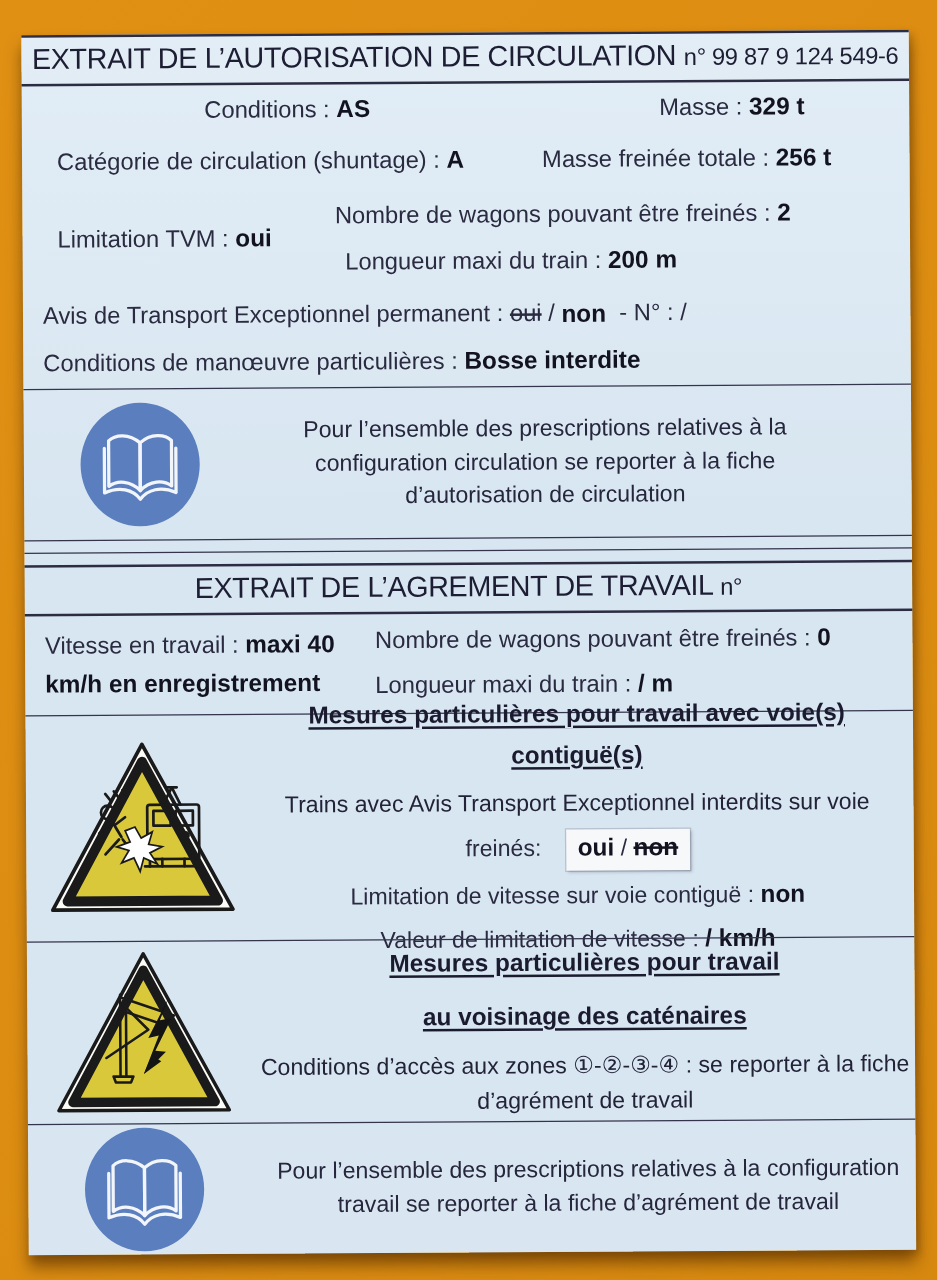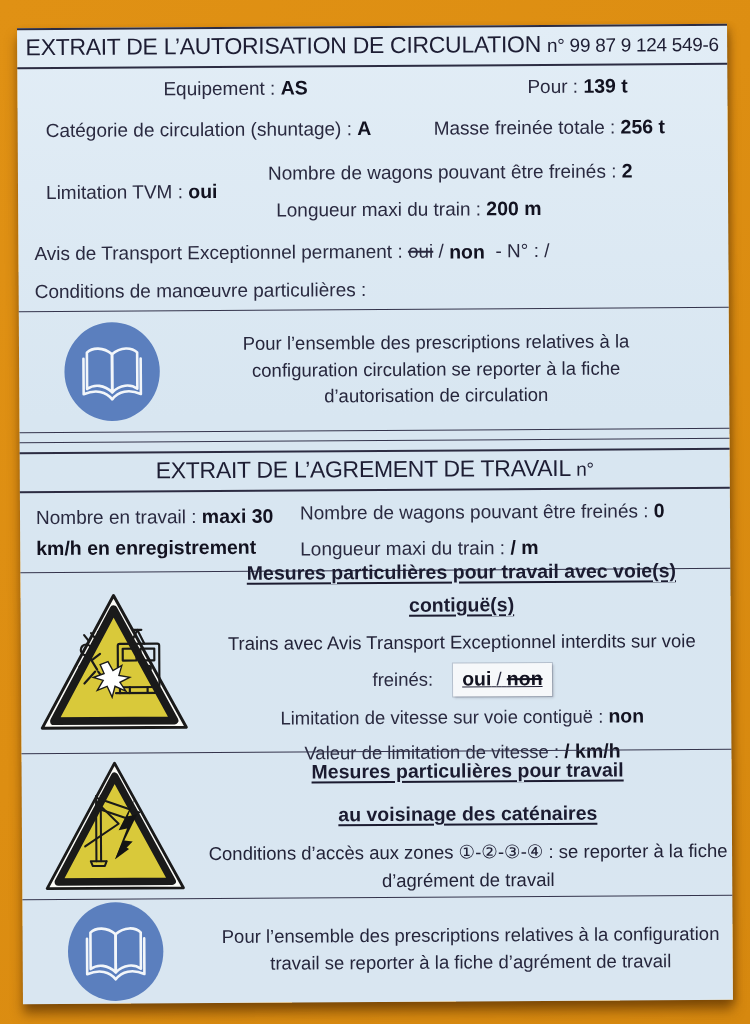--- a/index.html
+++ b/index.html
@@ -51,47 +51,46 @@
   .sec-body{flex:1;display:flex;flex-direction:column;align-items:center;justify-content:center;padding-right:14px;}
   .utitle{
     font-weight:bold;font-size:19.5px;color:#1b1b30;
     text-decoration:underline;text-underline-offset:3px;text-decoration-thickness:1.5px;
     text-align:center;line-height:1.7;
   }
   .subline{font-size:18.5px;margin-top:7px;text-align:center;line-height:1.5;}
   .sticker{
     display:inline-block;background:#f6f8fa;padding:1px 9px 3px;margin-left:20px;
     box-shadow:0 0 0 1px rgba(40,40,60,.18), 1.5px 1.5px 2.5px rgba(40,40,60,.25);
-    text-decoration:underline;
   }
   .strike{text-decoration:line-through;text-decoration-thickness:1.8px;}
   .bookrow2{flex:1;}
   .triangle-icon{display:block;}
   .mt6{margin-top:6px;}
   .mt10{margin-top:10px;}
   .cond{width:520px;font-size:18.5px;text-align:center;line-height:1.5;margin-top:8px;}
 </style>
 </head>
 <body>
 
 <div class="panel">
 
   <div class="strip">
     <span>EXTRAIT DE L’AUTORISATION DE CIRCULATION</span>
     <span class="small">n° 99 87 9 124 549-6</span>
   </div>
 
   <div class="row r1">
     <div class="c1">
-      <span class="lbl">Equipement :</span>
+      <span class="lbl">Conditions :</span>
       <span class="val">AS</span>
     </div>
     <div class="c2" style="padding-left:170px;">
-      <span class="lbl">Pour :</span>
-      <span class="val">139 t</span>
+      <span class="lbl">Masse :</span>
+      <span class="val">329 t</span>
     </div>
   </div>
 
   <div class="row r2">
     <div class="c1">
       <span class="lbl">Catégorie de circulation (shuntage) :</span>
       <span class="val">A</span>
     </div>
     <div style="padding-left:16px;">
       <span class="lbl">Masse freinée totale :</span>
@@ -119,20 +118,21 @@
   <div class="row r4">
     <span class="lbl">Avis de Transport Exceptionnel permanent :</span>&nbsp;
     <span class="lbl strike">oui</span>&nbsp;
     <span class="lbl">/</span>&nbsp;
     <span class="val">non</span>&nbsp;&nbsp;
     <span class="lbl">- N° : /</span>
   </div>
 
   <div class="row r5">
     <span class="lbl">Conditions de manœuvre particulières :</span>&nbsp;
+    <span class="val">Bosse interdite</span>
   </div>
 
   <div class="hr"></div>
 
   <div class="bookrow bookrow1">
     <div class="icon-col">
       <svg class="book-icon" width="104" height="104" viewBox="0 0 120 120">
         <ellipse cx="60" cy="60" rx="55" ry="57" fill="#5b7fbe"></ellipse>
         <g fill="none" stroke="#f2f6fa" stroke-width="3" stroke-linejoin="round" stroke-linecap="round">
           <path d="M60 40 C50 31, 37 32, 31 38 L31 80 C39 74, 51 75, 60 84 Z"></path>
@@ -149,22 +149,22 @@
   <div class="hr"></div>
   <div class="bandgap"></div>
 
   <div class="strip">
     <span>EXTRAIT DE L’AGREMENT DE TRAVAIL</span>
     <span class="small">n°</span>
   </div>
 
   <div class="r-vit">
     <div class="vit-left">
-      <span class="lbl">Nombre en travail :</span>
-      <span class="val">maxi 30</span><br>
+      <span class="lbl">Vitesse en travail :</span>
+      <span class="val">maxi 40</span><br>
       <span class="val">km/h en enregistrement</span>
     </div>
     <div class="vit-right">
       <div>
         <span class="lbl">Nombre de wagons pouvant être freinés :</span>
         <span class="val">0</span>
       </div>
       <div>
         <span class="lbl">Longueur maxi du train :</span>
         <span class="val">/ m</span>

